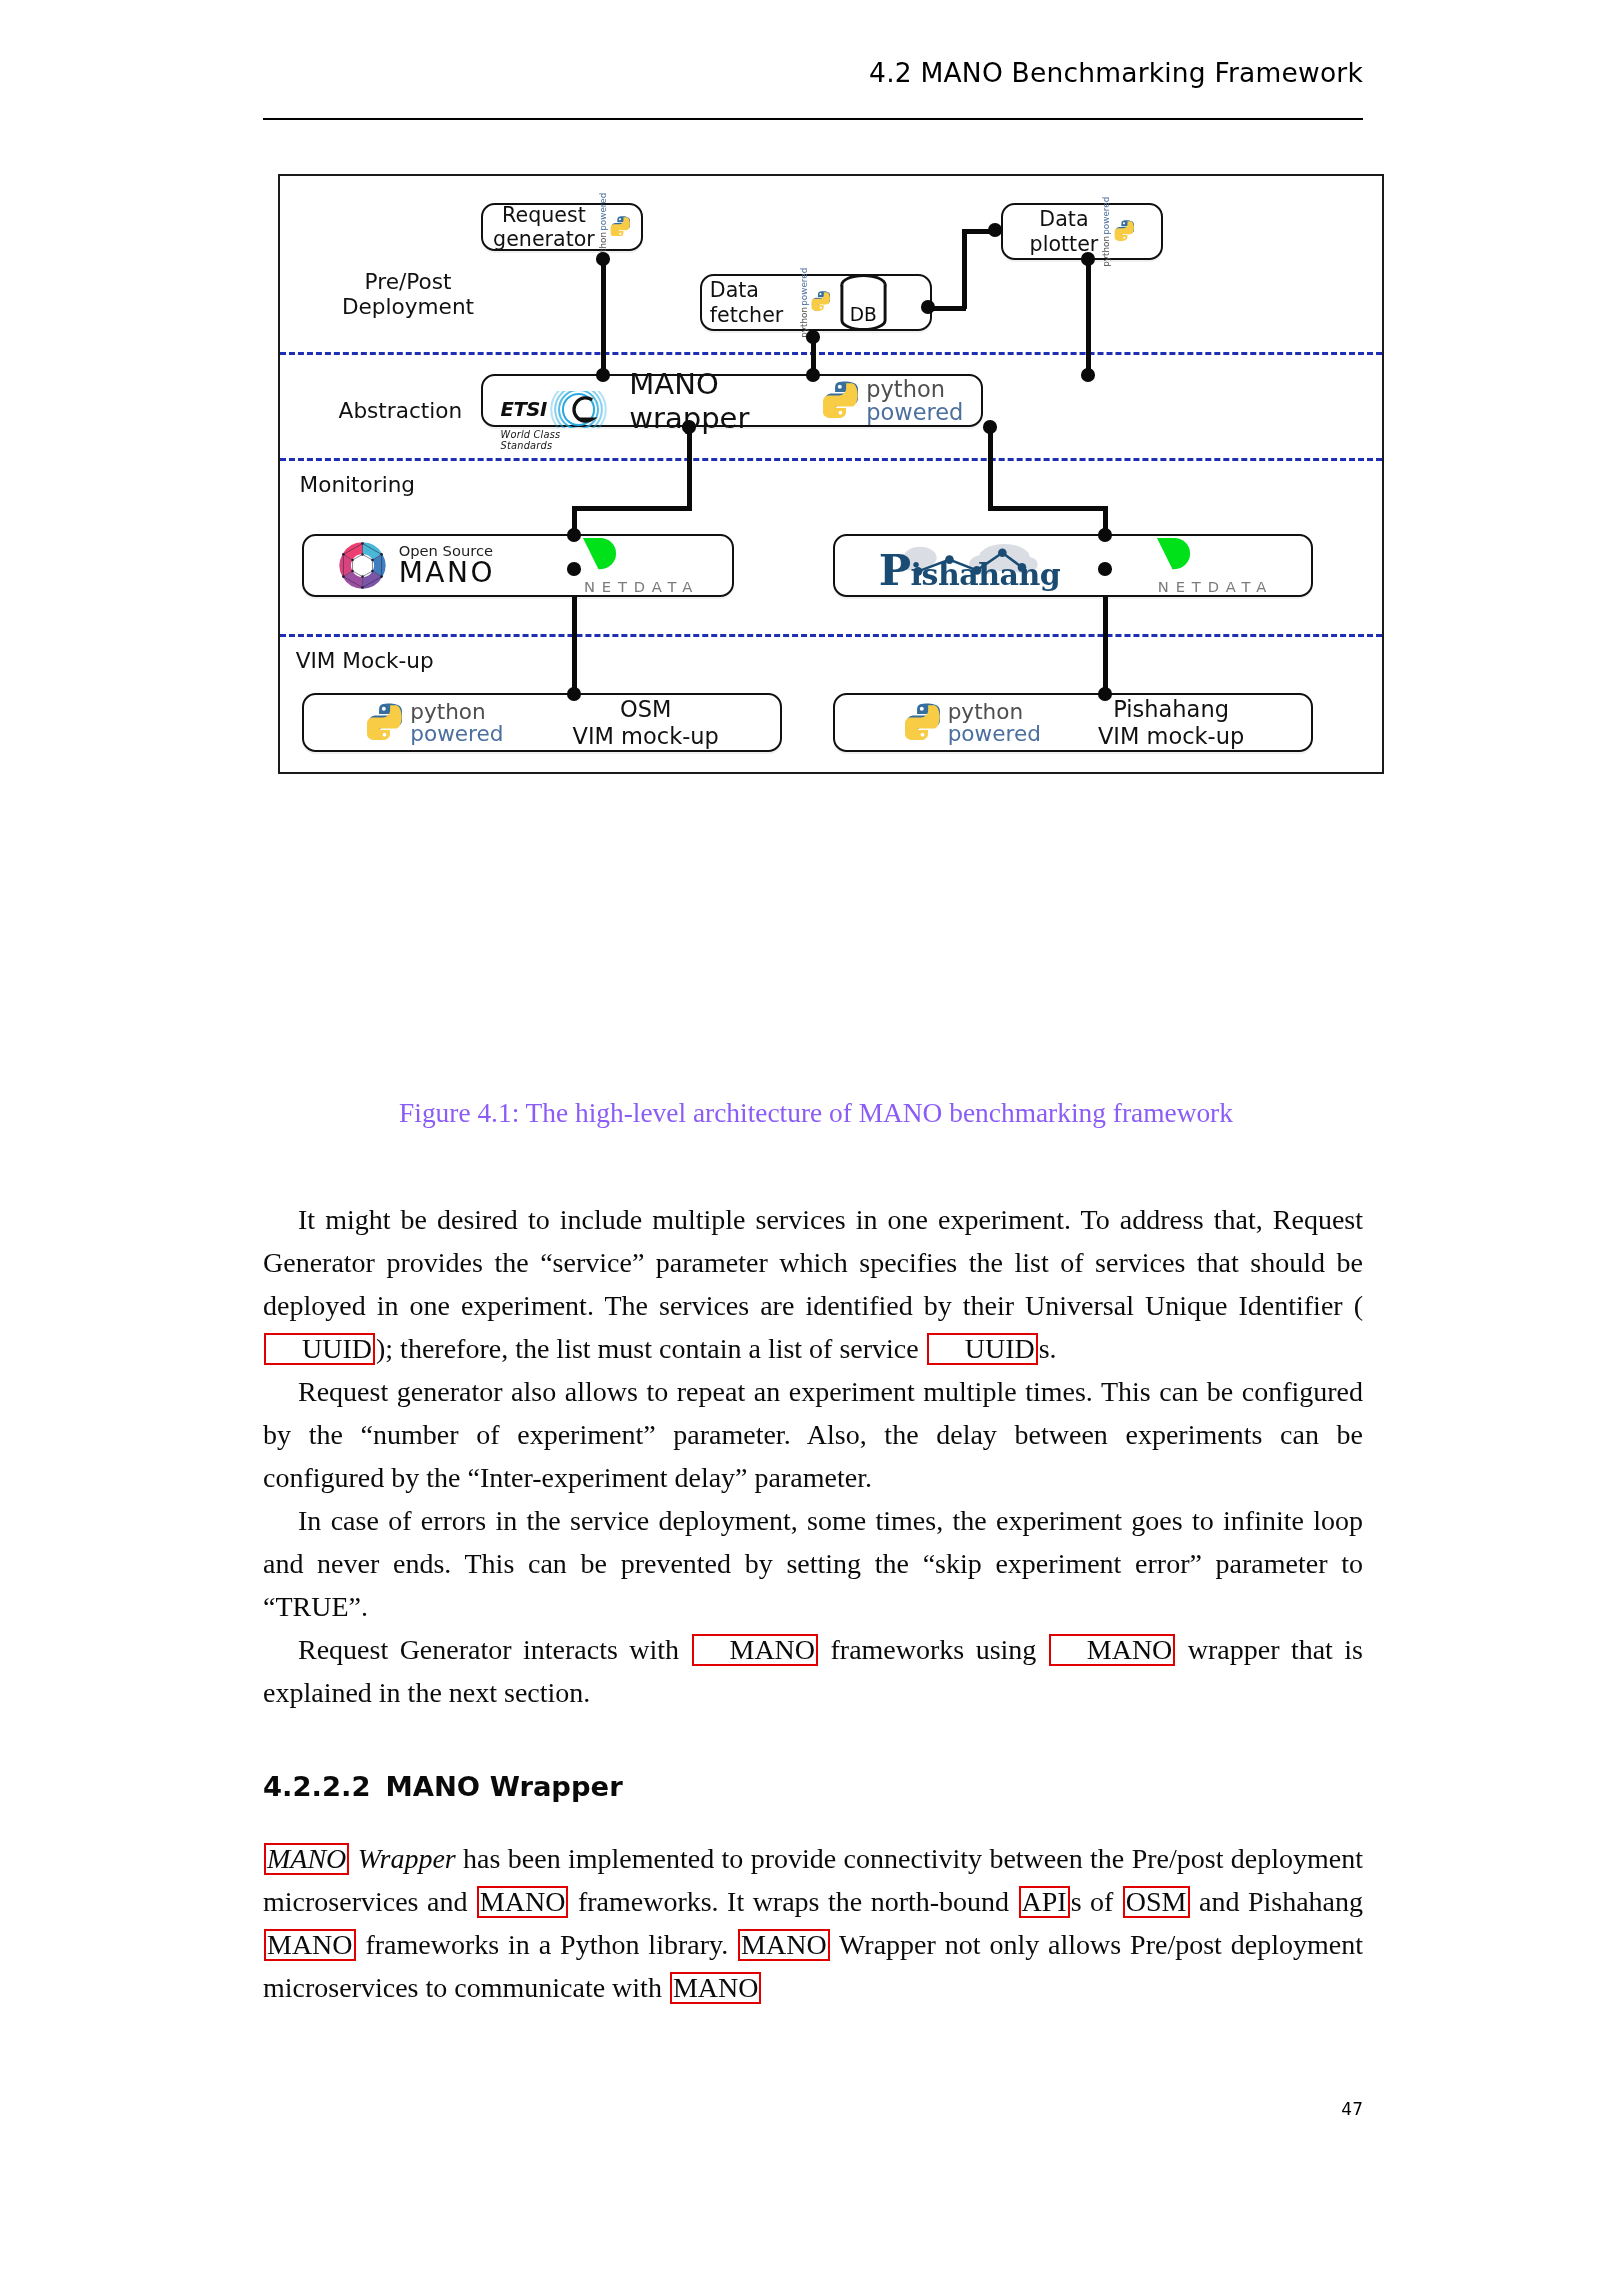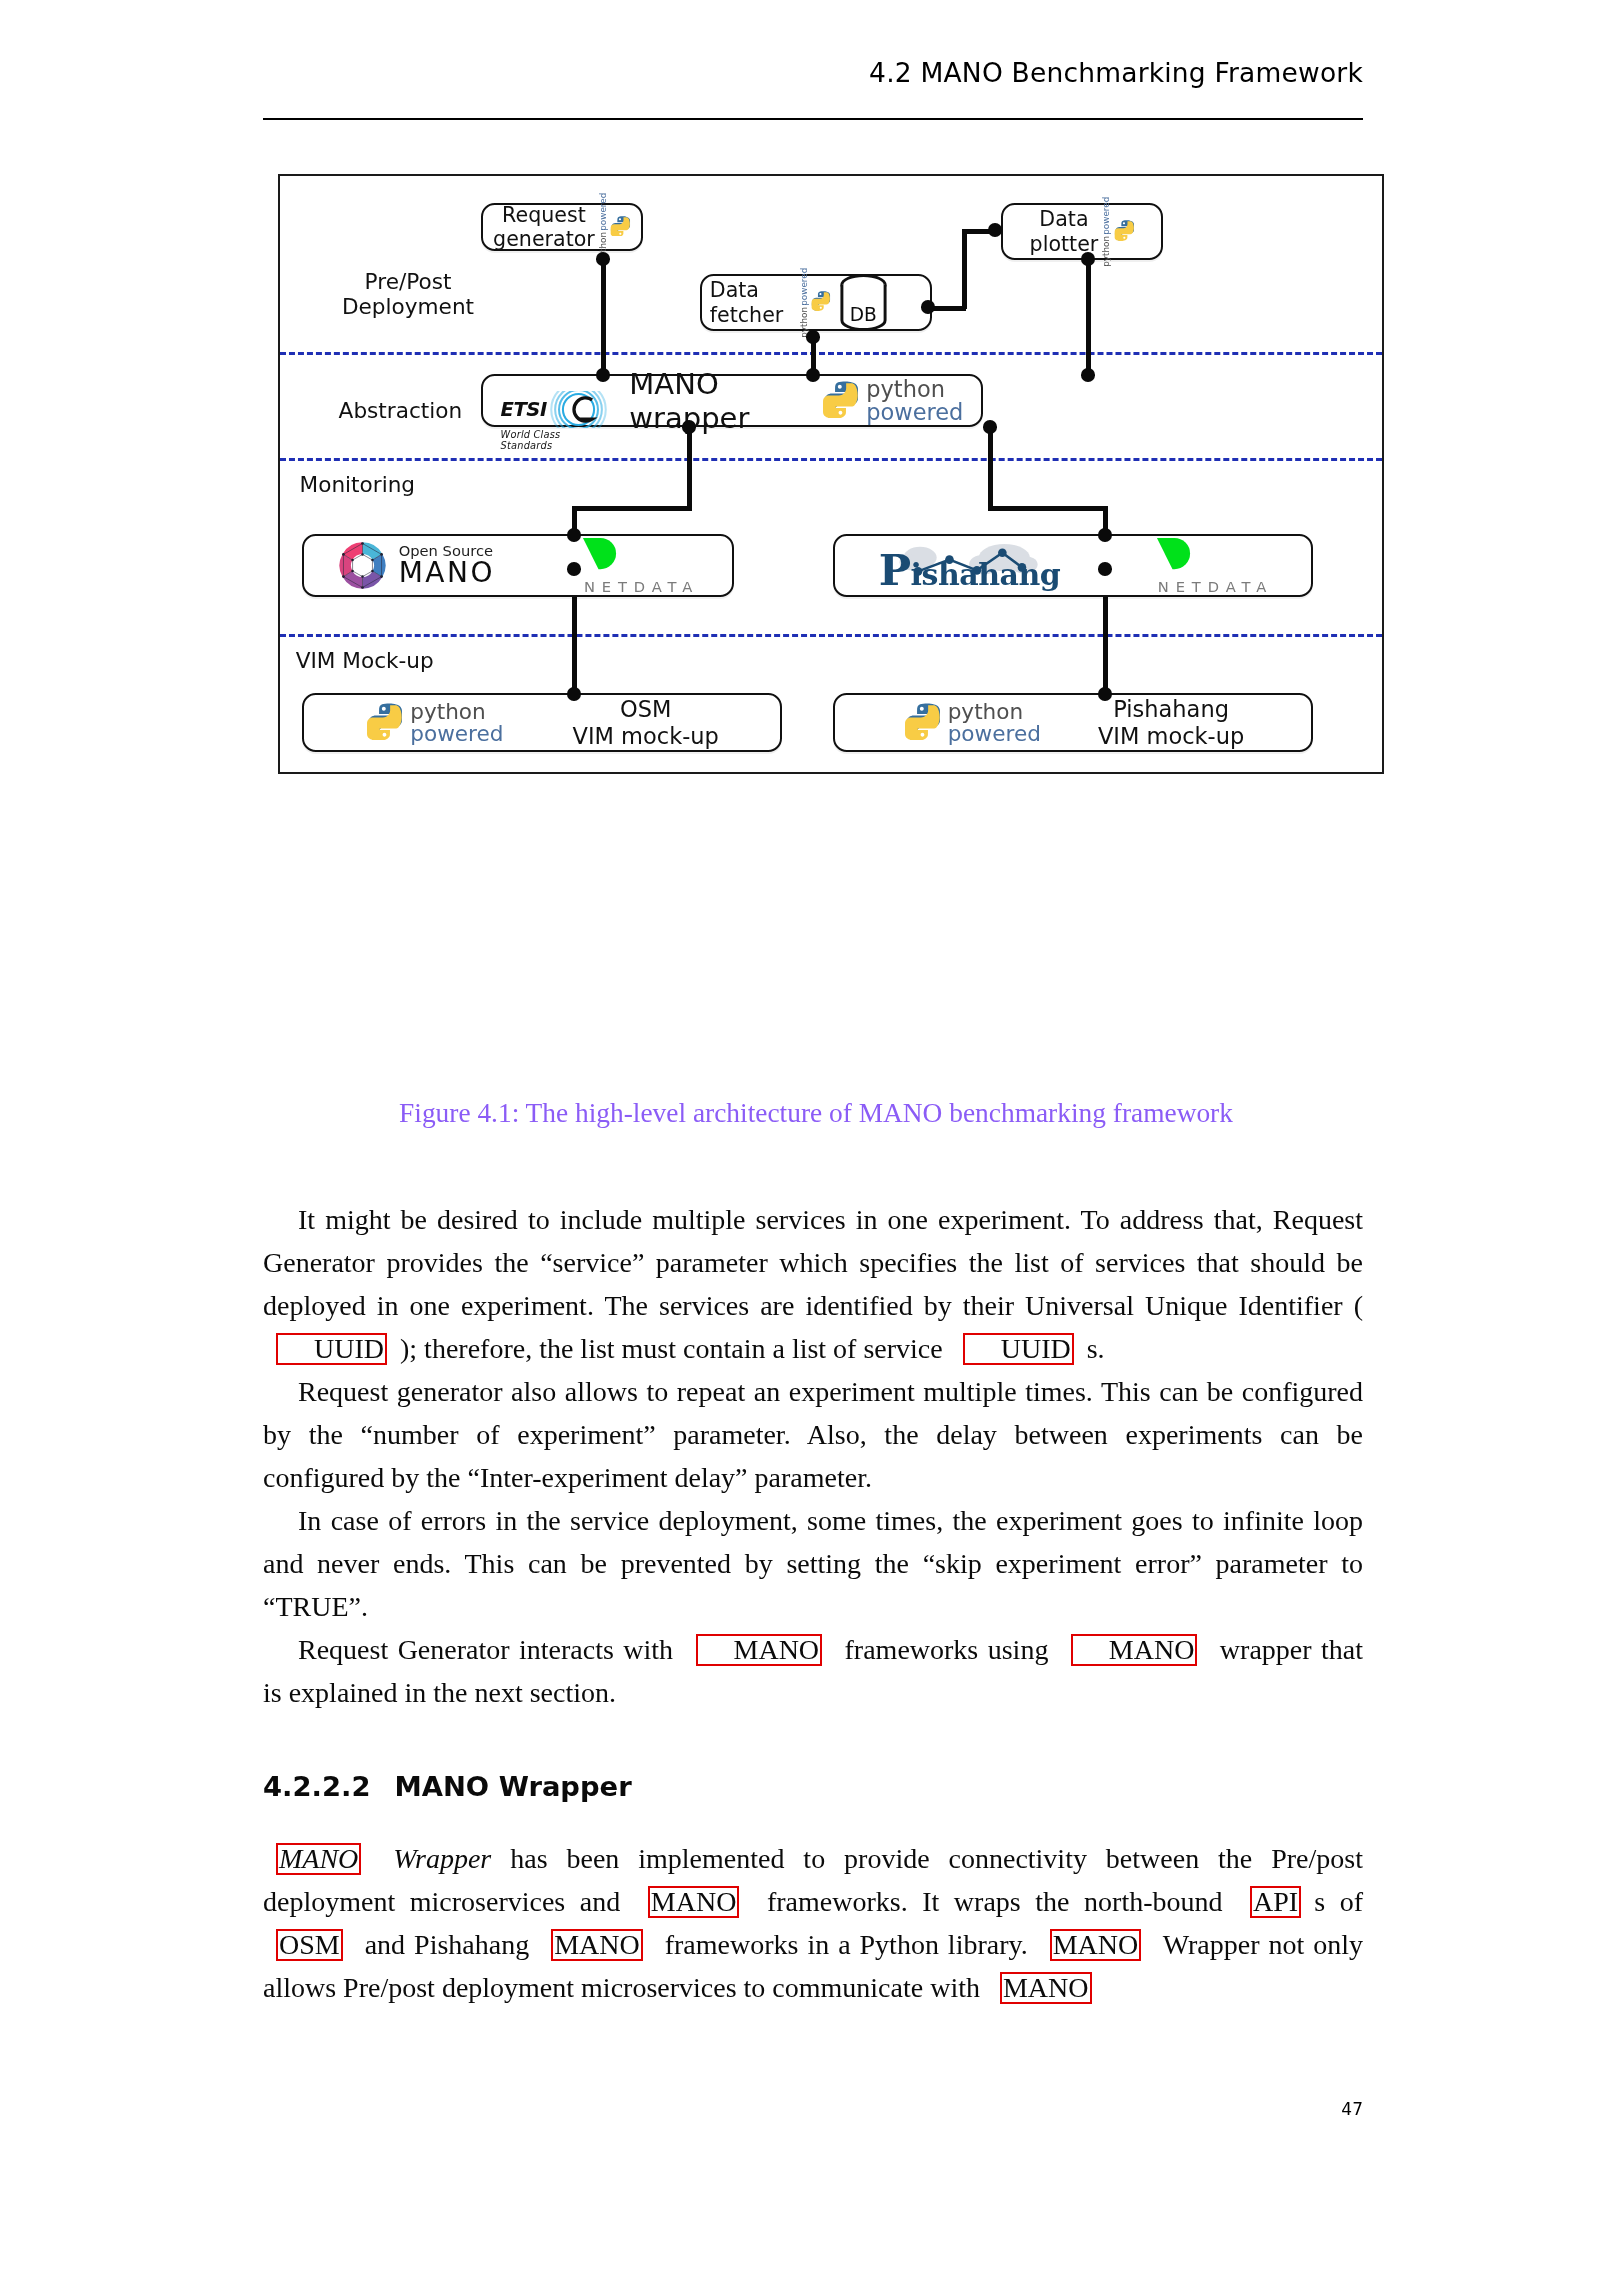--- a/index.html
+++ b/index.html
@@ -233,33 +233,33 @@
     text-align: justify;
   }
   .body-col p { margin: 0; text-indent: 35px; }
   .body-col p.noindent { text-indent: 0; }
 
   .acro {
     border: 2.5px solid #e00000;
     padding: 0 1px;
     line-height: 1;
     display: inline-block;
-    margin: 0 13px;
+    margin: 0 1px;
   }
   .acro.it { font-style: italic; }
 
   h3.subsec {
     font-family: "DejaVu Sans", sans-serif;
     font-weight: 700;
     font-size: 27.4px;
     margin: 51px 0 29px 0;
     text-indent: 0;
     color: #0a0a0a;
   }
-  h3.subsec .num { margin-right: 24px; }
+  h3.subsec .num { margin-right: 15px; }
 
   .page-number {
     position: absolute;
     left: 263px;
     top: 2099px;
     width: 1100px;
     text-align: right;
     font-family: "DejaVu Sans", sans-serif;
     font-size: 17px;
     color: #000;

